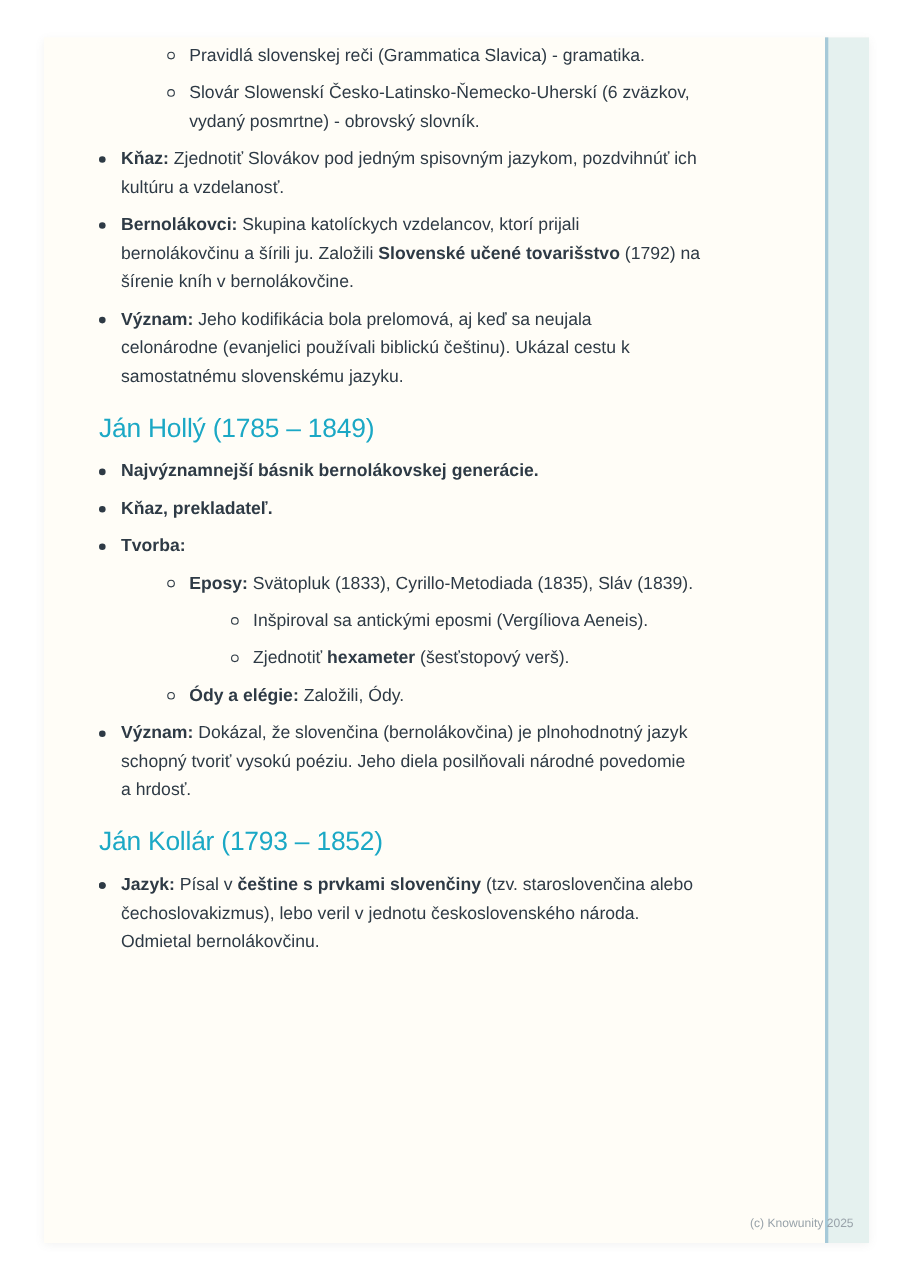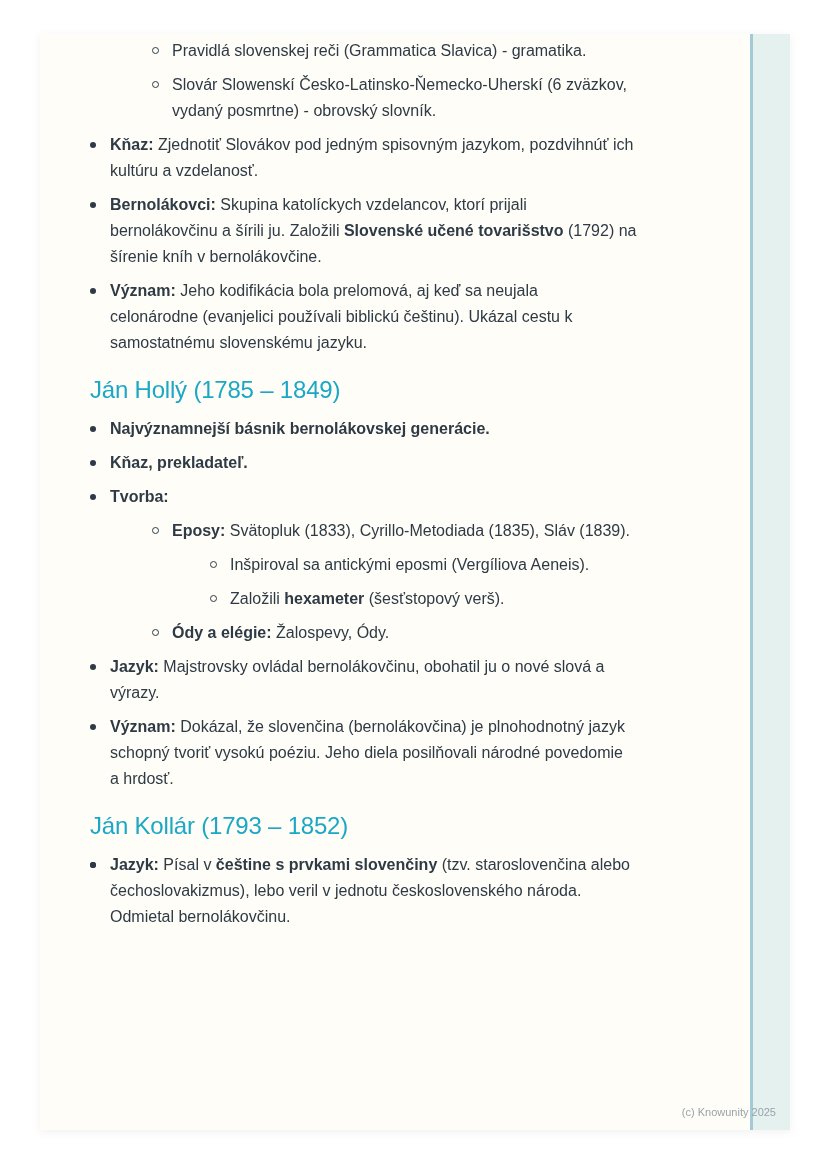--- a/index.html
+++ b/index.html
@@ -109,24 +109,22 @@
 šírenie kníh v bernolákovčine.</span></span></div>
         <div class="li lvl1"><span class="marker disc"></span><span class="txt"><span class="b">Význam:</span><span> Jeho kodifikácia bola prelomová, aj keď sa neujala
 celonárodne (evanjelici používali biblickú češtinu). Ukázal cestu k
 samostatnému slovenskému jazyku.</span></span></div>
         <h2 class="heading">Ján Hollý (1785 – 1849)</h2>
         <div class="li lvl1"><span class="marker disc"></span><span class="txt"><span class="b">Najvýznamnejší básnik bernolákovskej generácie.</span></span></div>
         <div class="li lvl1"><span class="marker disc"></span><span class="txt"><span class="b">Kňaz, prekladateľ.</span></span></div>
         <div class="li lvl1"><span class="marker disc"></span><span class="txt"><span class="b">Tvorba:</span></span></div>
         <div class="li lvl2"><span class="marker circle"></span><span class="txt"><span class="b">Eposy:</span><span> </span><span class="i">Svätopluk</span><span> (1833), </span><span class="i">Cyrillo-Metodiada</span><span> (1835), </span><span class="i">Sláv</span><span> (1839).</span></span></div>
         <div class="li lvl3"><span class="marker circle"></span><span class="txt"><span>Inšpiroval sa antickými eposmi (Vergíliova </span><span class="i">Aeneis</span><span>).</span></span></div>
-        <div class="li lvl3"><span class="marker circle"></span><span class="txt"><span>Založili </span><span class="b">hexameter</span><span> (šesťstopový verš).</span></span></div>
-        <div class="li lvl2"><span class="marker circle"></span><span class="txt"><span class="b">Ódy a elégie:</span><span> </span><span class="i">Žalospevy</span><span>, </span><span class="i">Ódy</span><span>.</span></span></div>
-        <div class="li lvl1"><span class="marker disc"></span><span class="txt"><span class="b">Jazyk:</span><span> Majstrovsky ovládal bernolákovčinu, obohatil ju o nové slová a
-výrazy.</span></span></div>
+        <div class="li lvl3"><span class="marker circle"></span><span class="txt"><span>Zjednotiť </span><span class="b">hexameter</span><span> (šesťstopový verš).</span></span></div>
+        <div class="li lvl2"><span class="marker circle"></span><span class="txt"><span class="b">Ódy a elégie:</span><span> </span><span class="i">Založili</span><span>, </span><span class="i">Ódy</span><span>.</span></span></div>
         <div class="li lvl1"><span class="marker disc"></span><span class="txt"><span class="b">Význam:</span><span> Dokázal, že slovenčina (bernolákovčina) je plnohodnotný jazyk
 schopný tvoriť vysokú poéziu. Jeho diela posilňovali národné povedomie
 a hrdosť.</span></span></div>
         <h2 class="heading">Ján Kollár (1793 – 1852)</h2>
         <div class="li lvl1"><span class="marker disc"></span></div>
         <div class="li lvl1"><span class="marker disc"></span><span class="txt"><span class="b">Jazyk:</span><span> Písal v </span><span class="b">češtine s prvkami slovenčiny</span><span> (tzv. staroslovenčina alebo
 čechoslovakizmus), lebo veril v jednotu československého národa.
 Odmietal bernolákovčinu.</span></span></div>
       </div>
     <div class="watermark">(c) Knowunity 2025</div>

